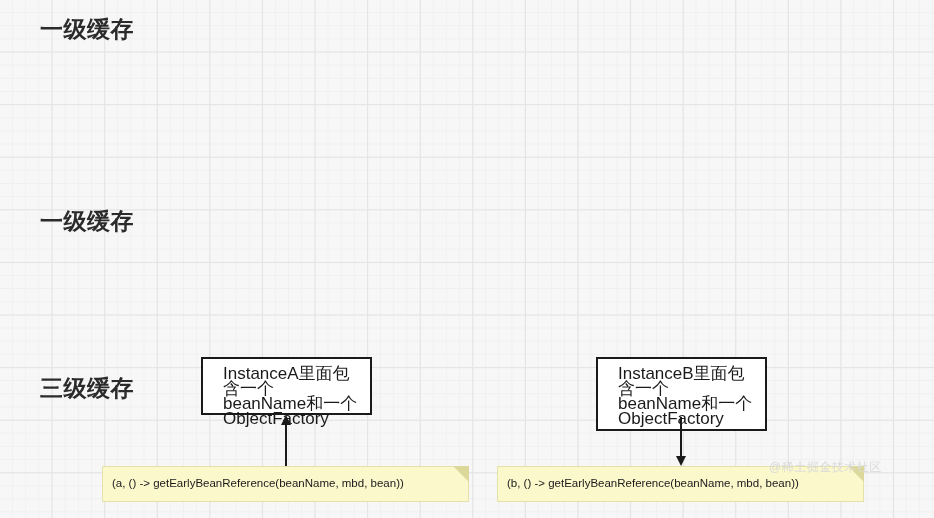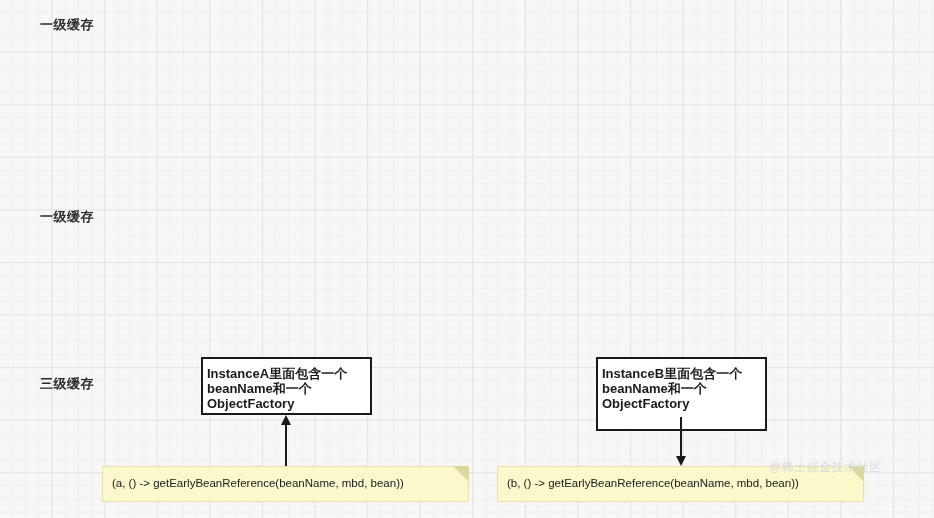--- a/index.html
+++ b/index.html
@@ -22,44 +22,43 @@
       52.6px 52.6px,
       52.6px 52.6px,
       13.15px 13.15px,
       13.15px 13.15px;
     background-position: -1px -1px, -1px -1px, -1px -1px, -1px -1px;
     font-family: "Liberation Sans", "DejaVu Sans", sans-serif;
   }
   
   .tier-label {
     position: absolute;
-    font-size: 13px;
+    font-size: 23px;
     font-weight: bold;
     color: #2b2b2b;
     letter-spacing: 0.5px;
     white-space: nowrap;
     line-height: 1;
     font-family: Liberation Serif, serif;
   }
   #tier-1 { left: 40px; top: 18px; }
   #tier-2 { left: 40px; top: 210px; }
   #tier-3 { left: 40px; top: 377px; }
 
   
   .instance-box {
     position: absolute;
     box-sizing: border-box;
     background: #ffffff;
     border: 2px solid #1a1a1a;
-    padding: 7px 9px 7px 4px;
-    font-size: 13px;
+    padding: 7px 9px 7px 20px;
+    font-size: 17px;
     line-height: 15px;
     color: #1a1a1a;
     white-space: pre-line;
-    font-weight: bold;
   }
   #instance-box-a { left: 201px; top: 357px; width: 171px; height: 58px; }
   #instance-box-b { left: 596px; top: 357px; width: 171px; height: 74px; }
 
   
   .arrow-shaft {
     position: absolute;
     width: 2px;
     background: #1a1a1a;
   }

